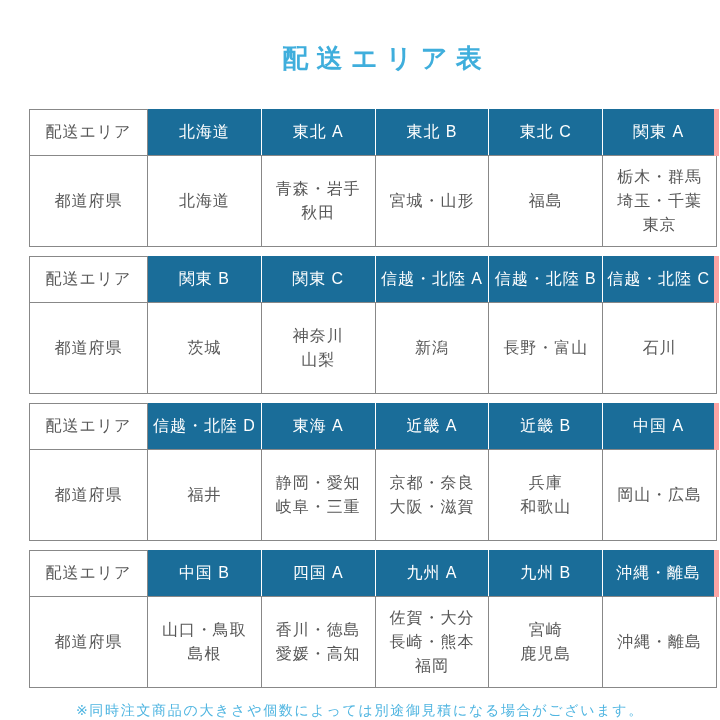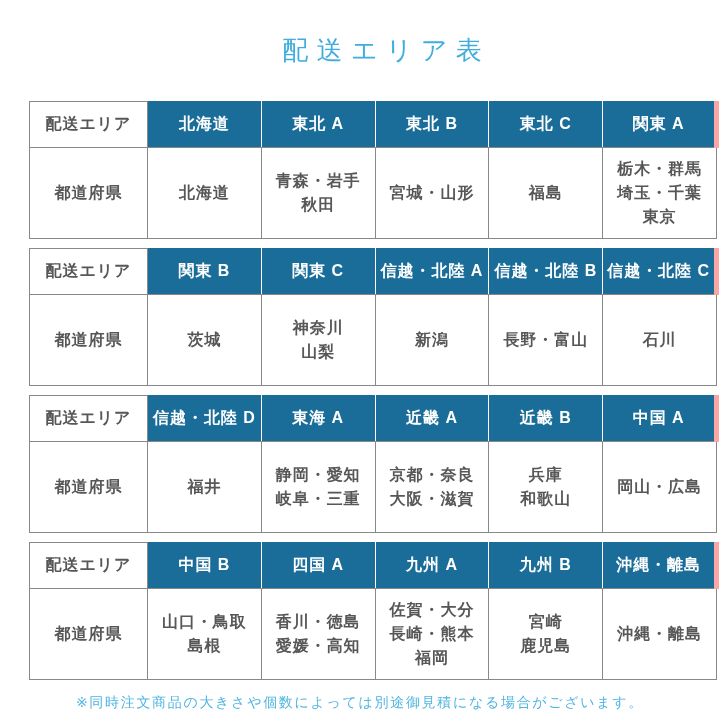--- a/index.html
+++ b/index.html
@@ -2,25 +2,25 @@
 <html><head>
 <meta charset="utf-8">
 <style>
   html,body{margin:0;padding:0;}
   body{
     width:720px;height:720px;background:#ffffff;
     font-family:"Liberation Sans","DejaVu Sans",sans-serif;
     overflow:hidden;
   }
   .page-title{
-    margin:4px;padding-top:30px;height:32px;line-height:32px;
-    text-align:center;font-size:26px;font-weight:normal;
+    margin:12px;padding-top:30px;height:32px;line-height:32px;
+    text-align:center;font-size:26px;font-weight:bold;
     letter-spacing:0.32em;text-indent:0.32em;color:#3FAEDC;padding-left:44px;
   }
-  .tables-wrap{width:662px;margin:35px auto 0 auto;font-weight:bold;}
+  .tables-wrap{width:662px;margin:35px auto 0 auto;}
   table.area-table{
     border-collapse:collapse;table-layout:fixed;
     width:690px;margin:0 0 9px 0;
   }
   col.first{width:118px;}
   td{
     text-align:center;vertical-align:middle;
     font-size:16px;letter-spacing:0.06em;padding:0;
   }
   tr.hdr td{height:45px;}

